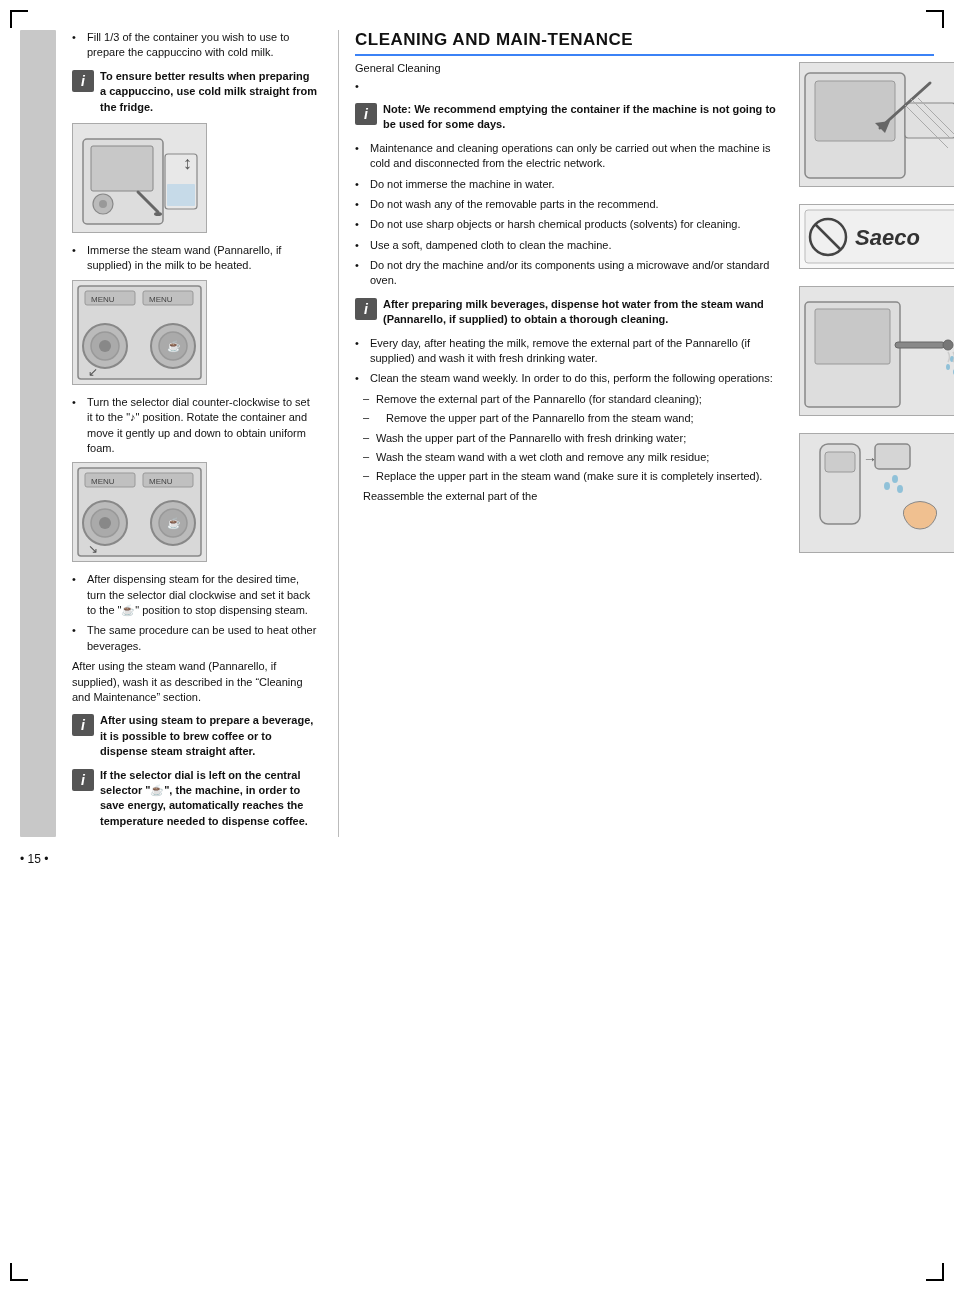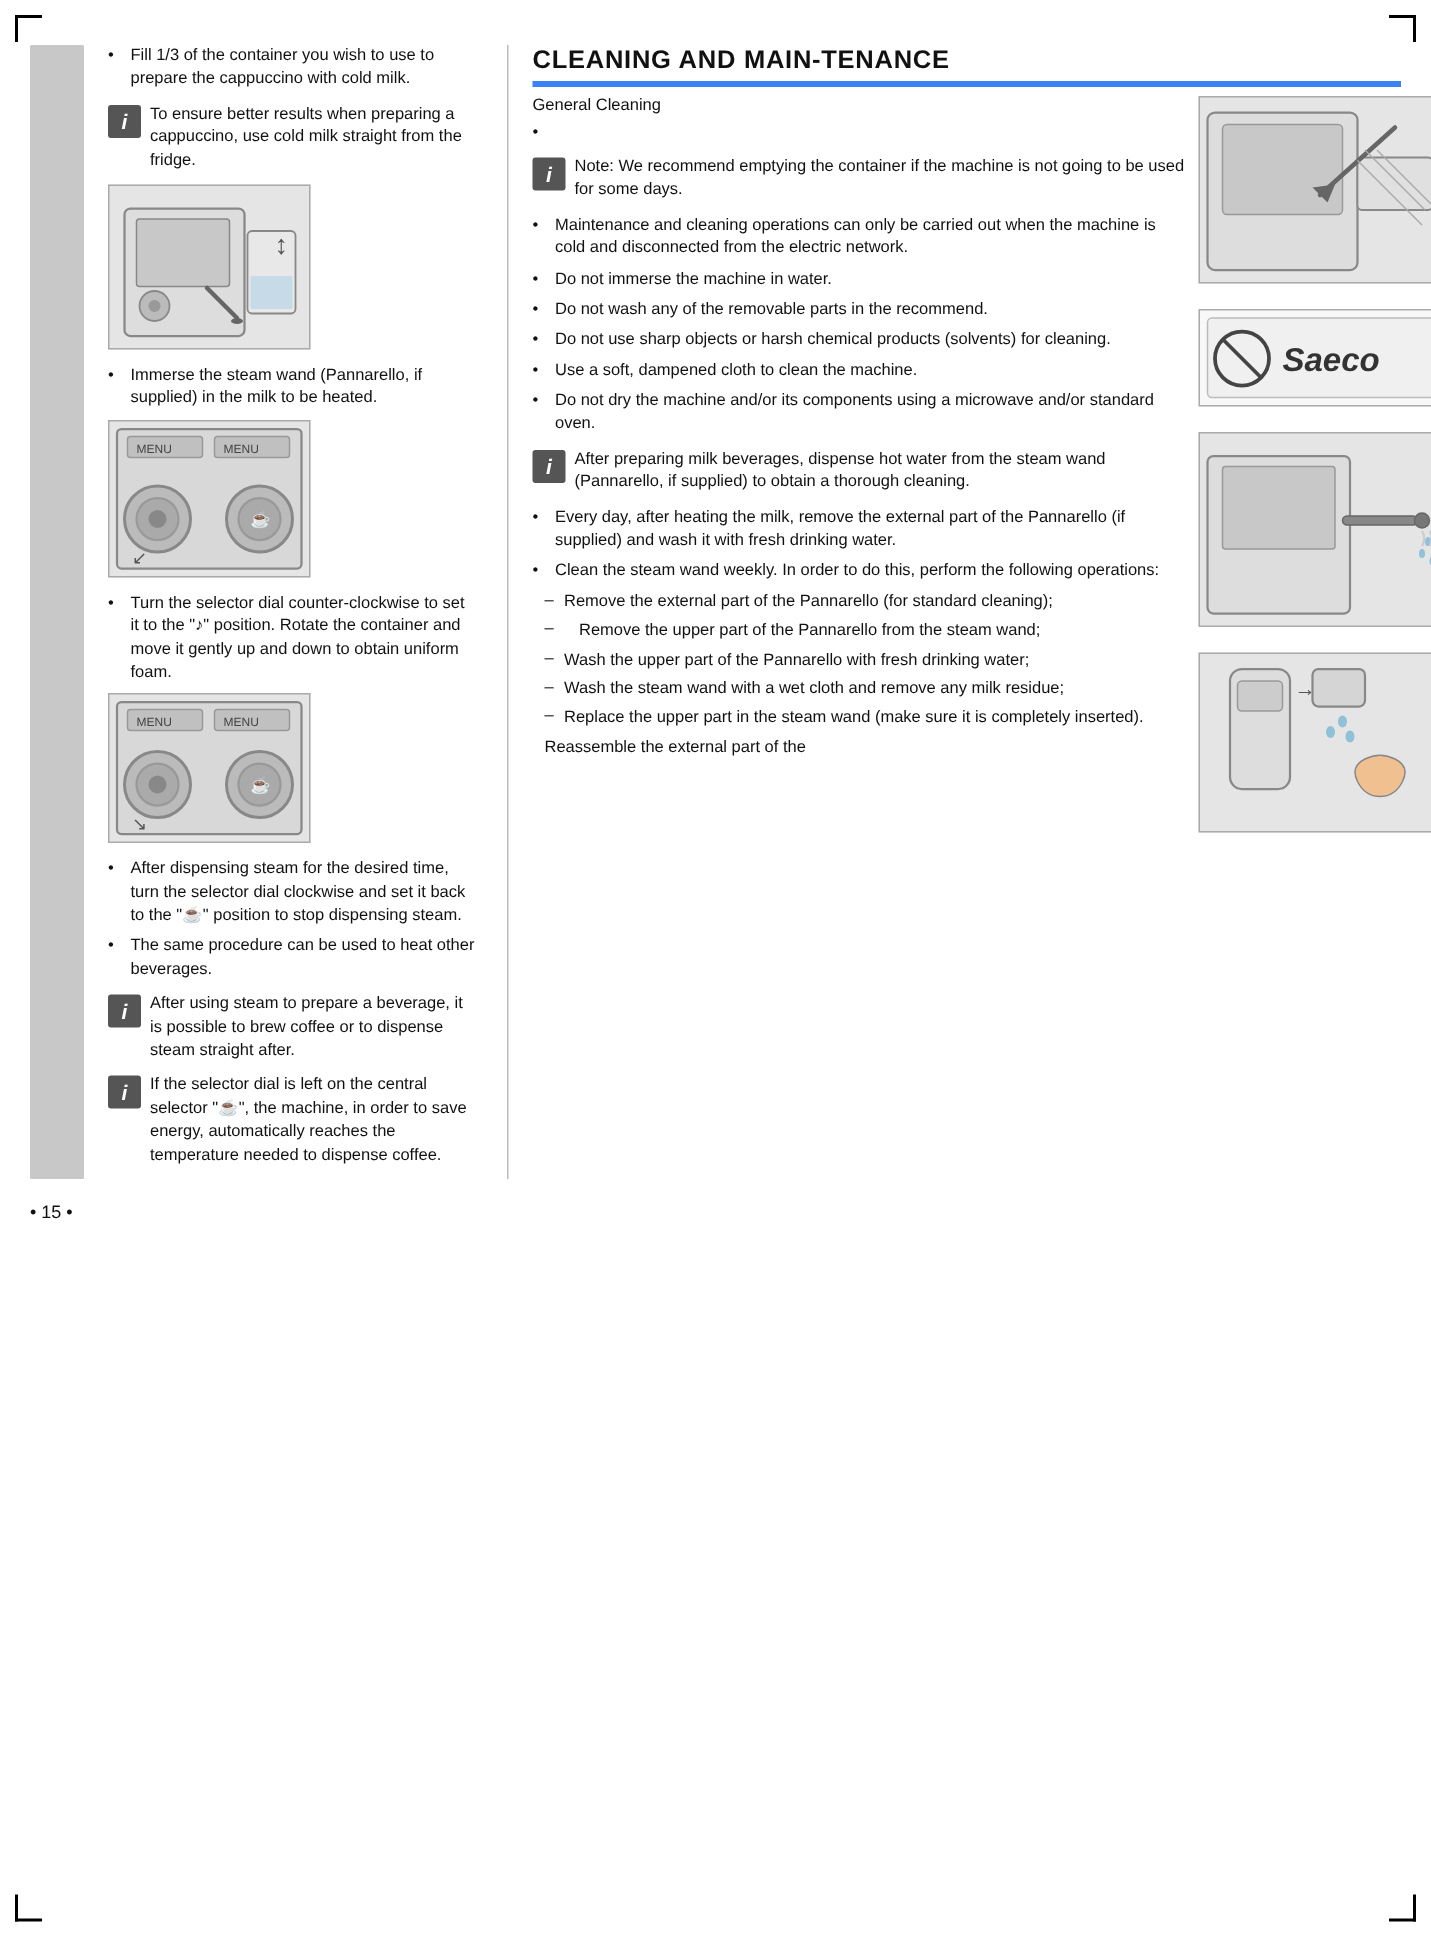--- a/index.html
+++ b/index.html
@@ -34,21 +34,21 @@
     .corner-tr { top: 10px; right: 10px; border-width: 2px 2px 0 0; }
     .corner-bl { bottom: 20px; left: 10px; border-width: 0 0 2px 2px; }
     .corner-br { bottom: 20px; right: 10px; border-width: 0 2px 2px 0; }
 
     .section-title {
       font-size: 17px;
       font-weight: 900;
       letter-spacing: 0.5px;
       text-transform: uppercase;
       margin-bottom: 6px;
-      border-bottom: 4px solid #3b82f6;
+      border-bottom: 2px solid #3b82f6;
       padding-bottom: 4px;
       line-height: 1.15;
     }
 
     .bullet-item {
       display: flex;
       flex-direction: row;
       margin-bottom: 5px;
       line-height: 1.4;
     }
@@ -85,21 +85,21 @@
       align-items: center;
       justify-content: center;
       font-style: italic;
       border-radius: 2px;
       flex-shrink: 0;
       margin-top: 1px;
     }
 
     .info-text {
       font-size: 11px;
-      font-weight: 400;
+      font-weight: 700;
       line-height: 1.4;
     }
 
     .dash-item {
       display: flex;
       flex-direction: row;
       margin-bottom: 4px;
       padding-left: 8px;
     }
     .dash-item .dash {
@@ -327,20 +327,21 @@
 
           <div class="bullet-item">
             <span class="bullet">•</span>
             <span class="bullet-text">After dispensing steam for the desired time, turn the selector dial clockwise and set it back to the "☕" position to stop dispensing steam.</span>
           </div>
           <div class="bullet-item">
             <span class="bullet">•</span>
             <span class="bullet-text">The same procedure can be used to heat other beverages.</span>
           </div>
 
+          <p style="font-size:11px; line-height:1.4; margin-bottom:8px;">After using the steam wand (Pannarello, if supplied), wash it as described in the “Cleaning and Maintenance” section.</p>
 
           <div class="info-box">
             <div class="info-icon">i</div>
             <div class="info-text">
               <span>After using steam to prepare a beverage, it is possible to brew coffee or to dispense steam straight after.</span>
             </div>
           </div>
 
           <div class="info-box">
             <div class="info-icon">i</div>

